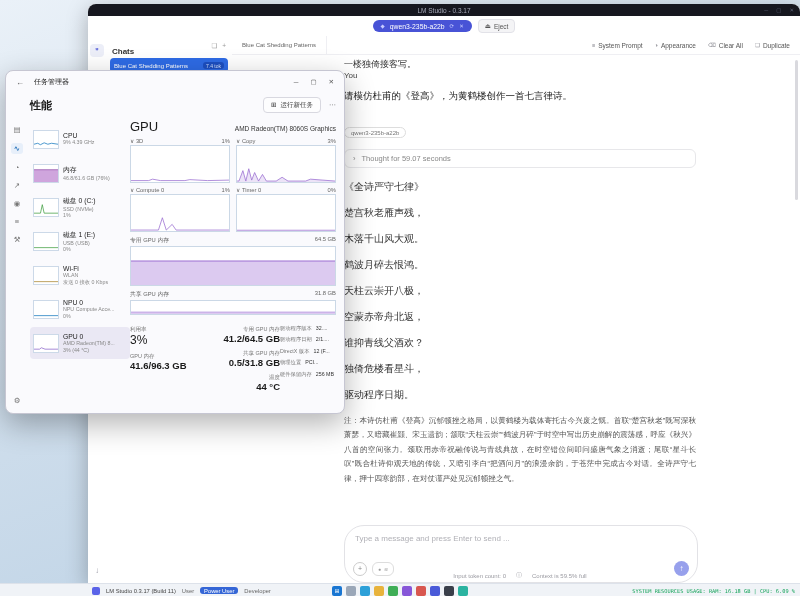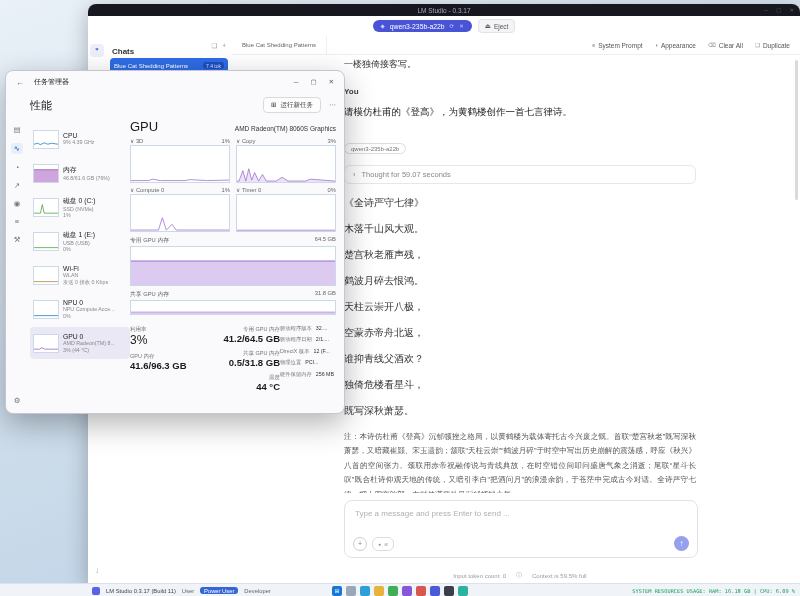--- a/index.html
+++ b/index.html
@@ -42,52 +42,52 @@
     display:flex;align-items:center;}
   .tab{height:100%;display:flex;align-items:center;padding:0 10px;border-right:1px solid #efeff3;
     font-size:6px;color:#666;}
   .top-actions{margin-left:auto;display:flex;gap:12px;padding-right:10px;font-size:6.5px;
     color:#555;align-items:center;}
   .top-action{display:flex;gap:3px;align-items:center;}
   .top-action .ti{font-size:5.5px;color:#8a8a92;}
   .chat-scroll{position:absolute;top:18px;left:0;right:0;bottom:90px;overflow:hidden;}
   .chat-col{margin-left:112px;width:352px;}
   .prev-tail{font-size:9px;color:#333;margin-top:4px;}
-  .you{margin-top:16px;font-size:8px;font-weight:bold;color:#444;}
+  .you{font-size:8px;font-weight:normal;color:#444;}
   .user-msg{margin-top:10px;font-size:9.5px;color:#222;}
   .model-chip{display:inline-block;margin-top:24px;border:1px solid #ddd;border-radius:8px;
     font-size:6px;color:#777;padding:1.5px 6px;}
   .thought{margin-top:10px;border:1px solid #e7e7ea;border-radius:6px;padding:4px 8px;
     font-size:7.5px;color:#888;display:flex;gap:6px;align-items:center;}
   .poem-title{margin-top:12px;font-size:10px;color:#333;}
   .poem-line{font-size:10px;color:#333;margin-top:12px;}
   .note{margin-top:12px;font-size:7.6px;line-height:14.5px;color:#555;text-align:justify;}
-  .input-box{position:absolute;left:112px;width:352px;bottom:25px;height:56px;
-    border:1.5px solid #e2e2e6;border-radius:8px;background:#fff;}
+  .input-box{position:absolute;left:112px;width:352px;bottom:0;height:56px;
+    border:1.5px solid #e2e2e6;border-radius:20px;background:#fff;}
   .input-ph{padding:8px 10px;font-size:8px;color:#b0b0b6;}
   .input-row{position:absolute;left:8px;right:8px;bottom:6px;display:flex;align-items:center;gap:5px;}
   .attach{width:12px;height:12px;border:1px solid #ccc;border-radius:50%;font-size:7px;color:#888;
     display:flex;align-items:center;justify-content:center;}
   .mic-pill{height:12px;border:1px solid #ddd;border-radius:6px;padding:0 5px;display:flex;
     align-items:center;gap:3px;font-size:5px;color:#999;}
   .send{margin-left:auto;width:15px;height:15px;border-radius:50%;background:#97a0ec;color:#fff;
     font-size:8px;display:flex;align-items:center;justify-content:center;}
   .token-row{position:absolute;left:112px;width:352px;bottom:3px;display:flex;justify-content:center;
     gap:10px;font-size:6px;color:#9b9ba2;align-items:center;}
   .scrollbar{position:absolute;right:2px;top:24px;width:3px;height:140px;background:#d9d9de;border-radius:2px;}
   
   .tm{position:absolute;left:5px;top:70px;width:338px;height:342px;background:#fafafd;
     border:1px solid #c6c6d2;border-radius:8px;box-shadow:0 10px 30px rgba(0,0,0,.3);}
   .tm-titlebar{position:absolute;top:0;left:0;right:0;height:22px;display:flex;align-items:center;
     padding:0 10px;gap:10px;}
   .tm-back{font-size:8px;color:#555;}
   .tm-title{font-size:7px;color:#222;}
   .tm-wc{margin-left:auto;display:flex;gap:12px;font-size:6.5px;color:#555;}
   .tm-header{position:absolute;top:22px;left:24px;right:8px;height:24px;display:flex;align-items:center;}
-  .tm-page-title{font-size:11px;font-weight:normal;color:#1a1a1a;}
+  .tm-page-title{font-size:11px;font-weight:bold;color:#1a1a1a;}
   .tm-runtask{margin-left:auto;border:1px solid #d8d8e0;background:#fdfdfe;border-radius:4px;
     font-size:6.5px;color:#333;padding:2.5px 7px;display:flex;gap:4px;align-items:center;}
   .tm-ellipsis{margin-left:8px;color:#555;font-size:7px;}
   .tm-rail{position:absolute;left:0;top:48px;width:22px;bottom:0;display:flex;flex-direction:column;
     align-items:center;padding-top:6px;gap:9px;font-size:7.5px;color:#777;}
   .tm-rail .active{color:#0b5fb0;background:#e7effa;border-radius:3px;padding:1px 3px;}
   .tm-rail-bottom{position:absolute;bottom:8px;left:0;width:22px;text-align:center;color:#777;font-size:7.5px;}
   .tm-list{position:absolute;left:22px;top:50px;width:100px;bottom:0;padding:2px;}
   .tm-item{height:32px;display:flex;align-items:center;gap:4px;padding:0 3px;border-radius:4px;margin-bottom:2px;}
   .tm-item.sel{background:#eae8f4;}
@@ -209,28 +209,28 @@
         <div class="chat-col">
           <div class="prev-tail">一楼独倚接客写。</div>
           <div class="you">You</div>
           <div class="user-msg">请模仿杜甫的《登高》，为黄鹤楼创作一首七言律诗。</div>
           <div><span class="model-chip">qwen3-235b-a22b</span></div>
           <div class="thought">
             <span>›</span>
             <span>Thought for 59.07 seconds</span>
           </div>
           <div class="poem-title">《全诗严守七律》</div>
+          <div class="poem-line">楚宫秋老雁声残，</div>
           <div class="poem-line">木落千山风大观。</div>
-          <div class="poem-line">楚宫秋老雁声残，</div>
           <div class="poem-line">鹤波月碎去恨鸿。</div>
           <div class="poem-line">天柱云崇开八极，</div>
           <div class="poem-line">空蒙赤帝舟北返，</div>
           <div class="poem-line">谁抑青线父酒欢？</div>
           <div class="poem-line">独倚危楼看星斗，</div>
-          <div class="poem-line">既写深秋萧瑟。</div>
+          <div class="poem-line">驱动程序日期。</div>
           <div class="note">注：本诗仿杜甫《登高》沉郁顿挫之格局，以黄鹤楼为载体寄托古今兴废之慨。首联“楚宫秋老”既写深秋萧瑟，又暗藏崔颢、宋玉遗韵；颔联“天柱云崇”“鹤波月碎”于时空中写出历史崩解的震荡感，呼应《秋兴》八首的空间张力。颈联用赤帝祝融传说与青线典故，在时空错位间叩问盛唐气象之消逝；尾联“星斗长叹”既合杜诗仰观天地的传统，又暗引李白“把酒问月”的浪漫余韵，于苍茫中完成古今对话。全诗严守七律，押十四寒韵部，在对仗谨严处见沉郁顿挫之气。</div>
 
         </div>
       </div>
 
       <div class="input-box">
         <div class="input-ph">Type a message and press Enter to send ...</div>
         <div class="input-row">
           <span class="attach">+</span>
           <span class="mic-pill">

